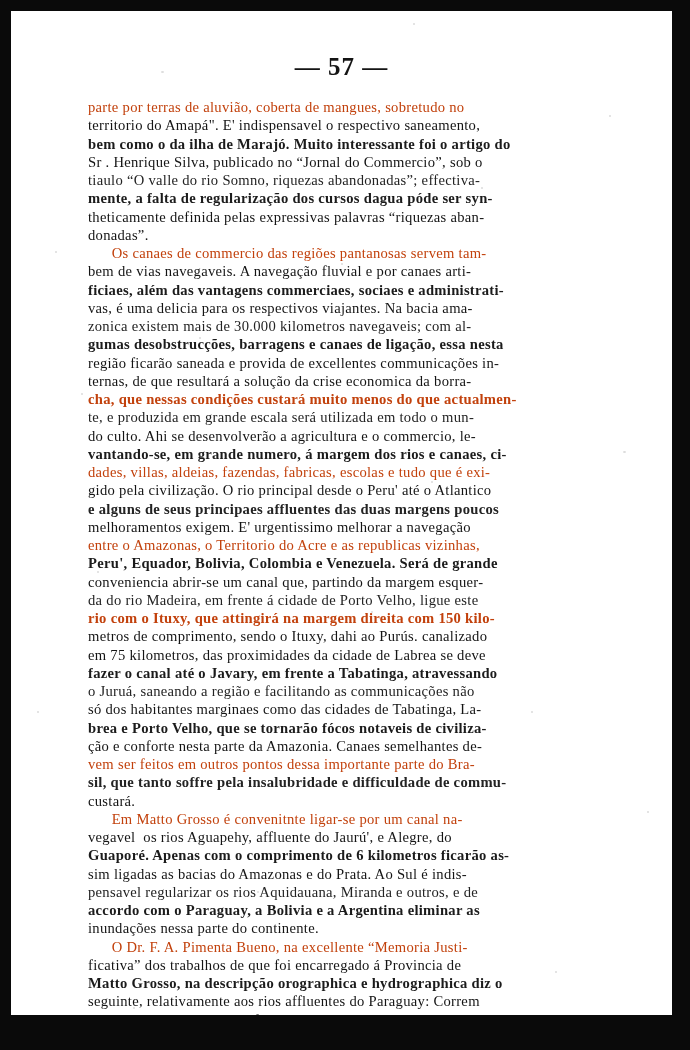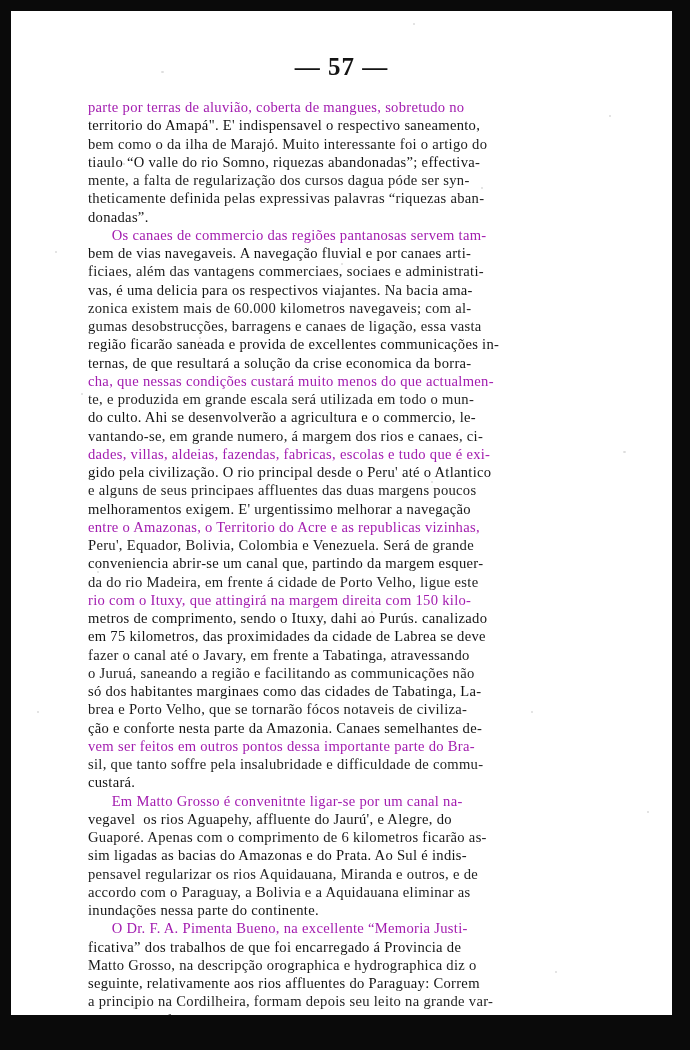--- a/index.html
+++ b/index.html
@@ -75,49 +75,50 @@
     letter-spacing: 0.02em;
     color: #141414;
   }
   .para .ln {
     display: block;
     white-space: pre;
     
   }
 
   
-  .ln:nth-child(3n)   { color: #1b1b1b; }
-  .ln:nth-child(4n+1) { color: #a21caf; }
+  .ln:nth-child(3n)   { color: #1b1b1b; font-weight: bold; }
+  .ln:nth-child(4n+1) { color: #c2410c; }
   .ln:nth-child(5n)   { color: #232323; }
 </style>
 </head>
 <body>
 
 <div id="scan-frame">
   <div id="paper">
 
     <div id="page-number">— 57 —</div>
 
     <div id="text-block">
       <p class="para">
           <span class="ln">parte por terras de aluvião, coberta de mangues, sobretudo no</span>
           <span class="ln">territorio do Amapá". E' indispensavel o respectivo saneamento,</span>
           <span class="ln">bem como o da ilha de Marajó. Muito interessante foi o artigo do</span>
+          <span class="ln">Sr . Henrique Silva, publicado no “Jornal do Commercio”, sob o</span>
           <span class="ln">tiaulo “O valle do rio Somno, riquezas abandonadas”; effectiva-</span>
           <span class="ln">mente, a falta de regularização dos cursos dagua póde ser syn-</span>
           <span class="ln">theticamente definida pelas expressivas palavras “riquezas aban-</span>
           <span class="ln">donadas”.</span>
         </p>
       <p class="para">
           <span class="ln">      Os canaes de commercio das regiões pantanosas servem tam-</span>
           <span class="ln">bem de vias navegaveis. A navegação fluvial e por canaes arti-</span>
           <span class="ln">ficiaes, além das vantagens commerciaes, sociaes e administrati-</span>
           <span class="ln">vas, é uma delicia para os respectivos viajantes. Na bacia ama-</span>
-          <span class="ln">zonica existem mais de 60.000 kilometros navegaveis; com al-</span>
-          <span class="ln">gumas desobstrucções, barragens e canaes de ligação, essa vasta</span>
+          <span class="ln">zonica existem mais de 30.000 kilometros navegaveis; com al-</span>
+          <span class="ln">gumas desobstrucções, barragens e canaes de ligação, essa nesta</span>
           <span class="ln">região ficarão saneada e provida de excellentes communicações in-</span>
           <span class="ln">ternas, de que resultará a solução da crise economica da borra-</span>
           <span class="ln">cha, que nessas condições custará muito menos do que actualmen-</span>
           <span class="ln">te, e produzida em grande escala será utilizada em todo o mun-</span>
           <span class="ln">do culto. Ahi se desenvolverão a agricultura e o commercio, le-</span>
           <span class="ln">vantando-se, em grande numero, á margem dos rios e canaes, ci-</span>
           <span class="ln">dades, villas, aldeias, fazendas, fabricas, escolas e tudo que é exi-</span>
           <span class="ln">gido pela civilização. O rio principal desde o Peru' até o Atlantico</span>
           <span class="ln">e alguns de seus principaes affluentes das duas margens poucos</span>
           <span class="ln">melhoramentos exigem. E' urgentissimo melhorar a navegação</span>
@@ -136,21 +137,21 @@
           <span class="ln">vem ser feitos em outros pontos dessa importante parte do Bra-</span>
           <span class="ln">sil, que tanto soffre pela insalubridade e difficuldade de commu-</span>
           <span class="ln">custará.</span>
         </p>
       <p class="para">
           <span class="ln">      Em Matto Grosso é convenitnte ligar-se por um canal na-</span>
           <span class="ln">vegavel  os rios Aguapehy, affluente do Jaurú', e Alegre, do</span>
           <span class="ln">Guaporé. Apenas com o comprimento de 6 kilometros ficarão as-</span>
           <span class="ln">sim ligadas as bacias do Amazonas e do Prata. Ao Sul é indis-</span>
           <span class="ln">pensavel regularizar os rios Aquidauana, Miranda e outros, e de</span>
-          <span class="ln">accordo com o Paraguay, a Bolivia e a Aquidauana eliminar as</span>
+          <span class="ln">accordo com o Paraguay, a Bolivia e a Argentina eliminar as</span>
           <span class="ln">inundações nessa parte do continente.</span>
         </p>
       <p class="para">
           <span class="ln">      O Dr. F. A. Pimenta Bueno, na excellente “Memoria Justi-</span>
           <span class="ln">ficativa” dos trabalhos de que foi encarregado á Provincia de</span>
           <span class="ln">Matto Grosso, na descripção orographica e hydrographica diz o</span>
           <span class="ln">seguinte, relativamente aos rios affluentes do Paraguay: Correm</span>
           <span class="ln">a principio na Cordilheira, formam depois seu leito na grande var-</span>
           <span class="ln">zea, plano inferior da provincia. Na estação secca conservam-se</span>
         </p>

